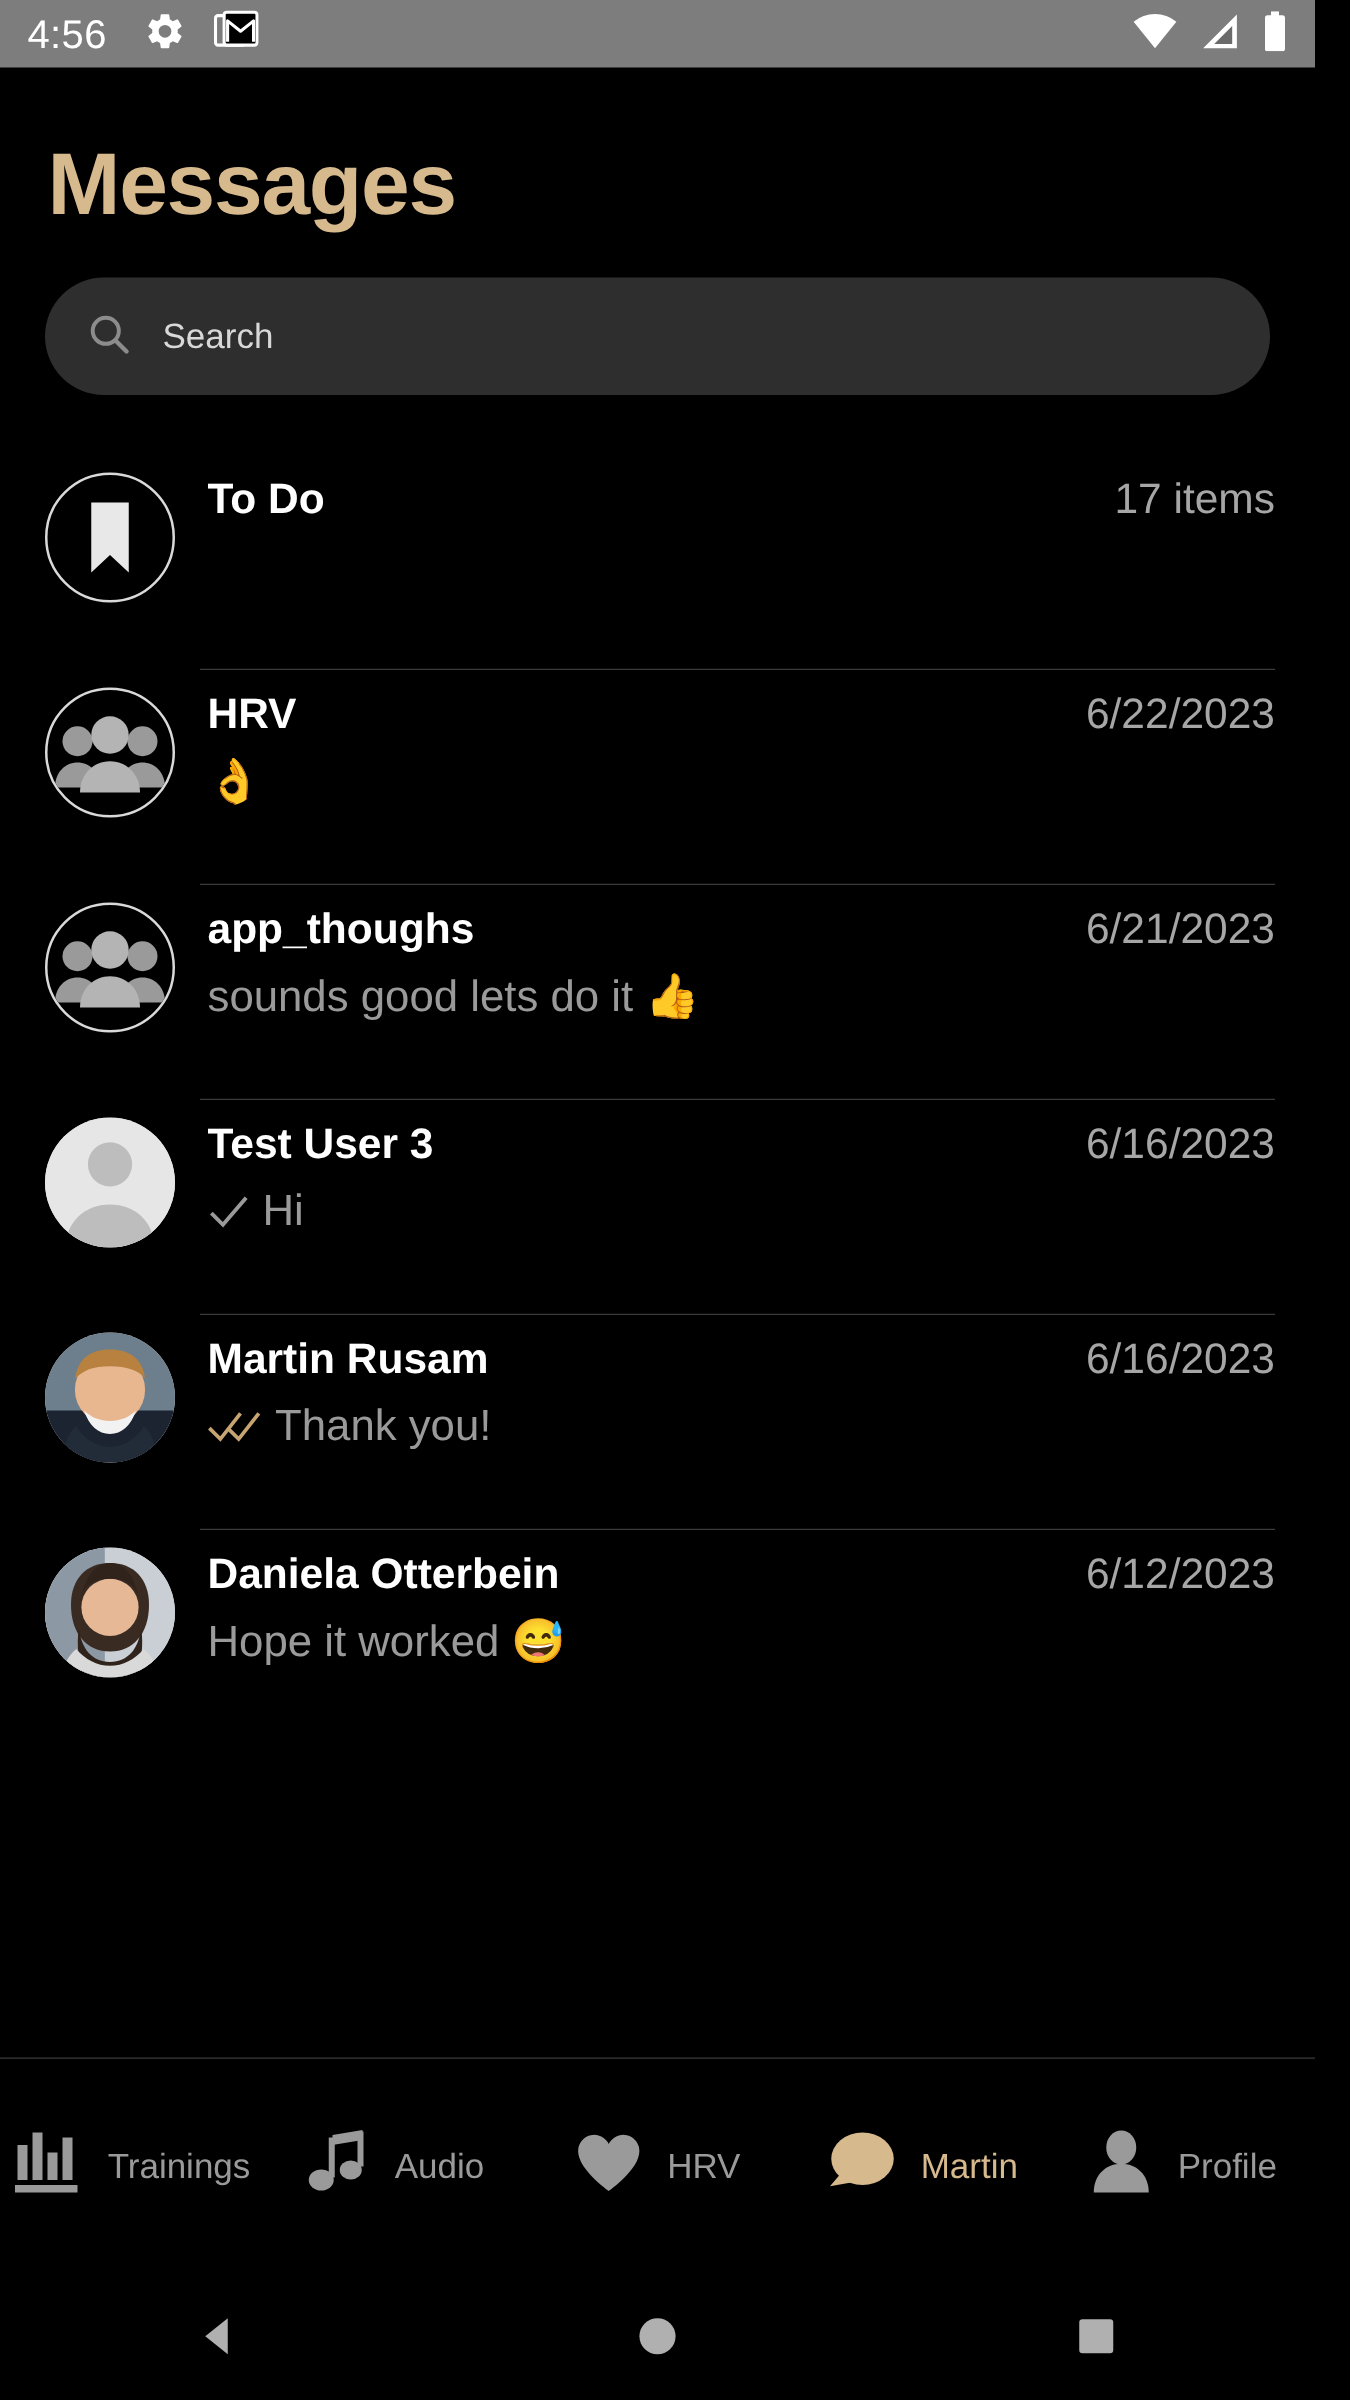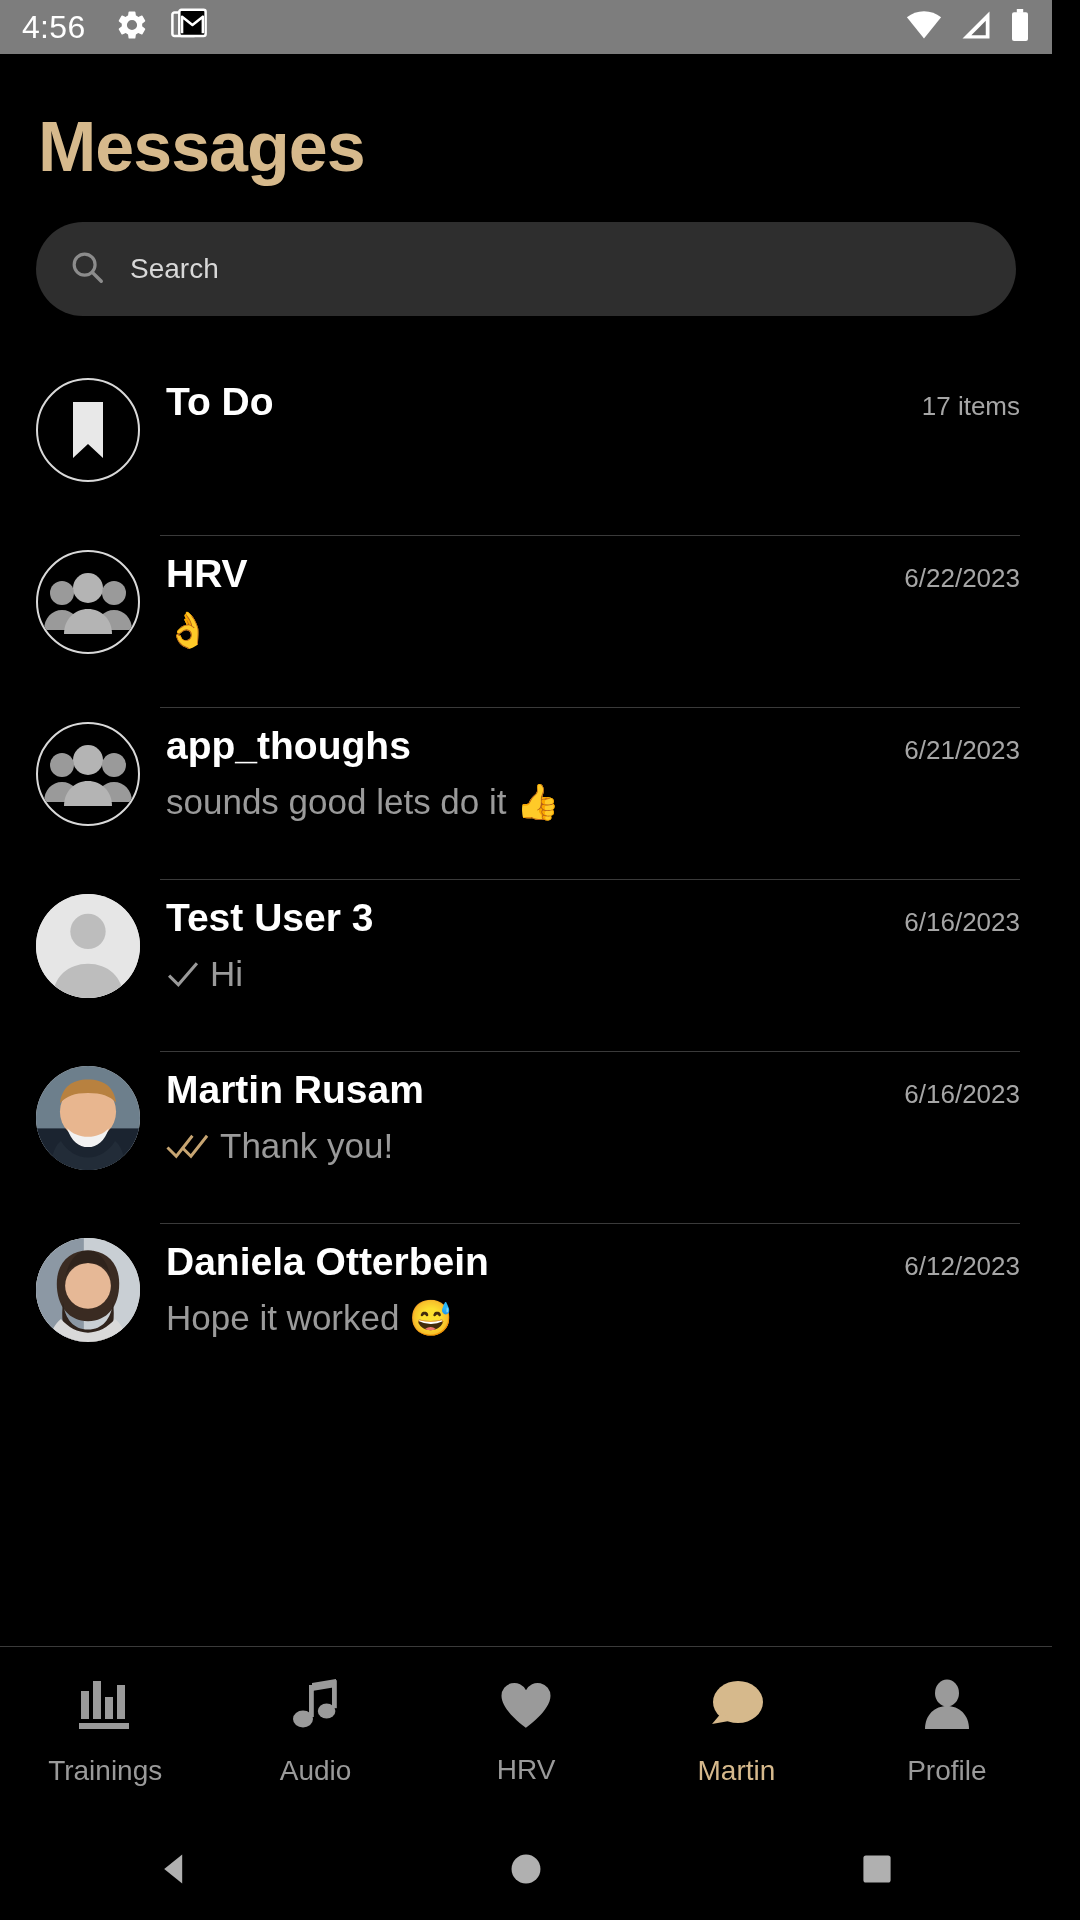--- a/index.html
+++ b/index.html
@@ -46,46 +46,46 @@
   }
   .avatar{
     width:104px; height:104px; border-radius:50%;
     flex:0 0 104px; margin-top:14px; position:relative; overflow:hidden;
   }
   .avatar.ring{ border:2px solid #d9d9d9; background:#000; }
   .avatar.plain{ background:#dcdcdc; }
   .row-body{ flex:1; margin-left:26px; padding-top:16px; min-width:0; }
   .row-top{ display:flex; align-items:baseline; }
   .row-name{
-    color:#fff; font-size:39px; font-weight:bold; white-space:nowrap;
+    color:#fff; font-size:34px; font-weight:bold; white-space:nowrap;
     overflow:hidden; text-overflow:ellipsis;
   }
   .row-meta{
-    margin-left:auto; color:#a6a6a6; font-size:26px; padding-left:22px;
+    margin-left:auto; color:#a6a6a6; font-size:34px; padding-left:22px;
     white-space:nowrap;
   }
   .row-sub{
     margin-top:14px; color:#9a9a9a; font-size:35px;
     white-space:nowrap; overflow:hidden; text-overflow:ellipsis;
     display:flex; align-items:center;
   }
   .tick{ margin-right:10px; display:inline-flex; }
   .divider{
     position:absolute; left:160px; right:32px; bottom:0; height:1px;
     background:#3a3a3a;
   }
 
   
   .tabbar{
     position:absolute; left:0; right:0; bottom:102px; height:172px;
     background:#000; border-top:1px solid #3a3a3a;
     display:flex; align-items:center;
   }
   .tab{
-    flex:1; display:flex; flex-direction:column; align-items:center;
+    flex:1; display:flex; flex-direction:row; align-items:center;
     justify-content:center; gap:20px;
   }
   .tab-label{ font-size:28px; color:#9a9a9a; }
   .tab.active .tab-label{ color:#d6b98c; }
 
   
   .navbar{
     position:absolute; left:0; right:0; bottom:0; height:102px;
     background:#000; display:flex; align-items:center;
   }

